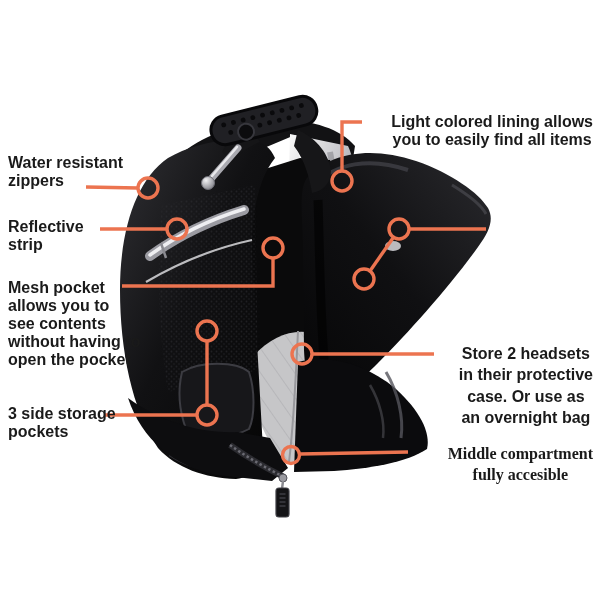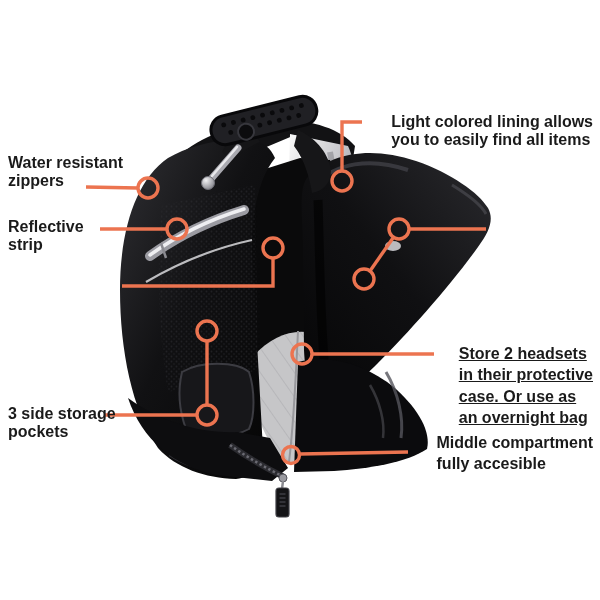--- a/index.html
+++ b/index.html
@@ -5,21 +5,21 @@
   html,body{margin:0;padding:0;background:#fff;}
   .stage{
     position:relative;width:600px;height:600px;background:#ffffff;
     font-family:"Liberation Sans","DejaVu Sans",sans-serif;overflow:hidden;
   }
   .stage svg{position:absolute;left:0;top:0;}
   .label{
     position:absolute;font-weight:bold;font-size:16px;line-height:18px;
     color:#1a1a1a;white-space:pre-line;letter-spacing:0px;
   }
-  .label.right{text-align:left;}
+  .label.right{text-align:center;}
   .label.loose{line-height:21.3px;}
 </style>
 </head>
 <body>
 
 <div class="stage">
 
   <svg width="600" height="600" viewBox="0 0 600 600">
     <defs>
       <linearGradient id="gBlack" x1="0" y1="0" x2="1" y2="1">
@@ -175,23 +175,28 @@
 
       <line x1="408" y1="452" x2="300" y2="454"></line>
       <circle cx="291" cy="455" r="8.5"></circle>
     </g>
   </svg>
 
   <div class="label" style="left:8px;top:154px;">Water resistant
 zippers</div>
   <div class="label" style="left:8px;top:218px;">Reflective
 strip</div>
+  <div class="label" style="left:8px;top:279px;">Mesh pocket
+allows you to
+see contents
+without having to
+open the pocket</div>
   <div class="label" style="left:8px;top:405px;">3 side storage
 pockets</div>
   <div class="label right" style="right:7px;top:113px;">Light colored lining allows
 you to easily find all items</div>
-  <div class="label right loose" style="right:7px;top:343px;text-decoration:underline;">Store 2 headsets
+  <div class="label right loose" style="right:7px;top:343px;">Store 2 headsets
 in their protective
 case. Or use as
 an overnight bag</div>
-  <div class="label right loose" style="right:7px;top:432px;">Middle compartment
+  <div class="label right loose" style="right:7px;top:443px;font-family:Liberation Serif, serif;">Middle compartment
 fully accesible</div>
 </div>
 
 </body></html>

